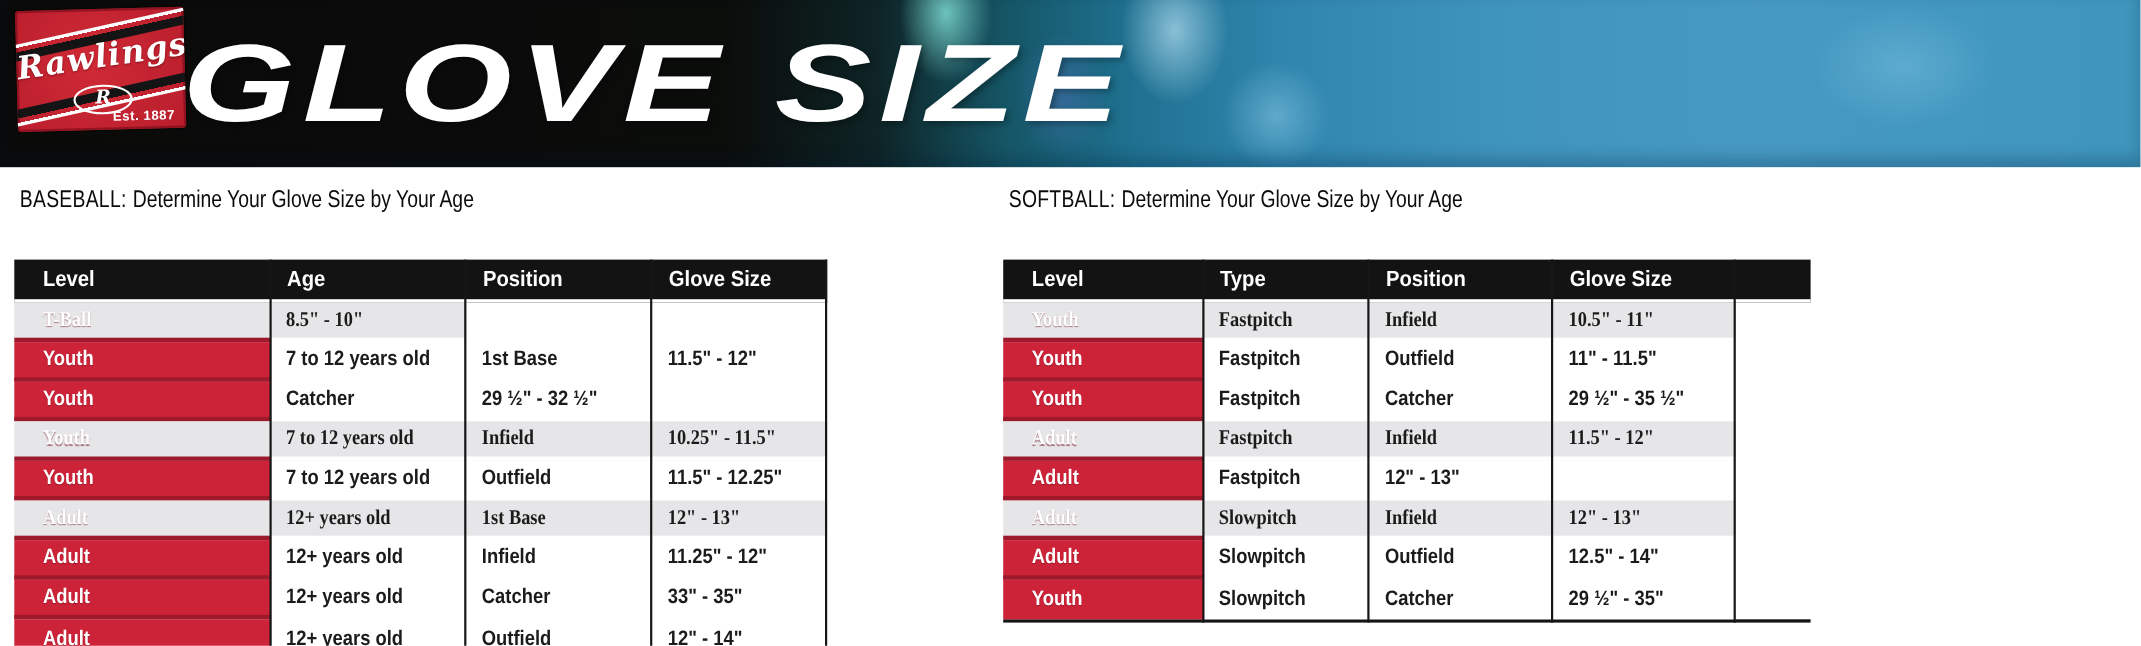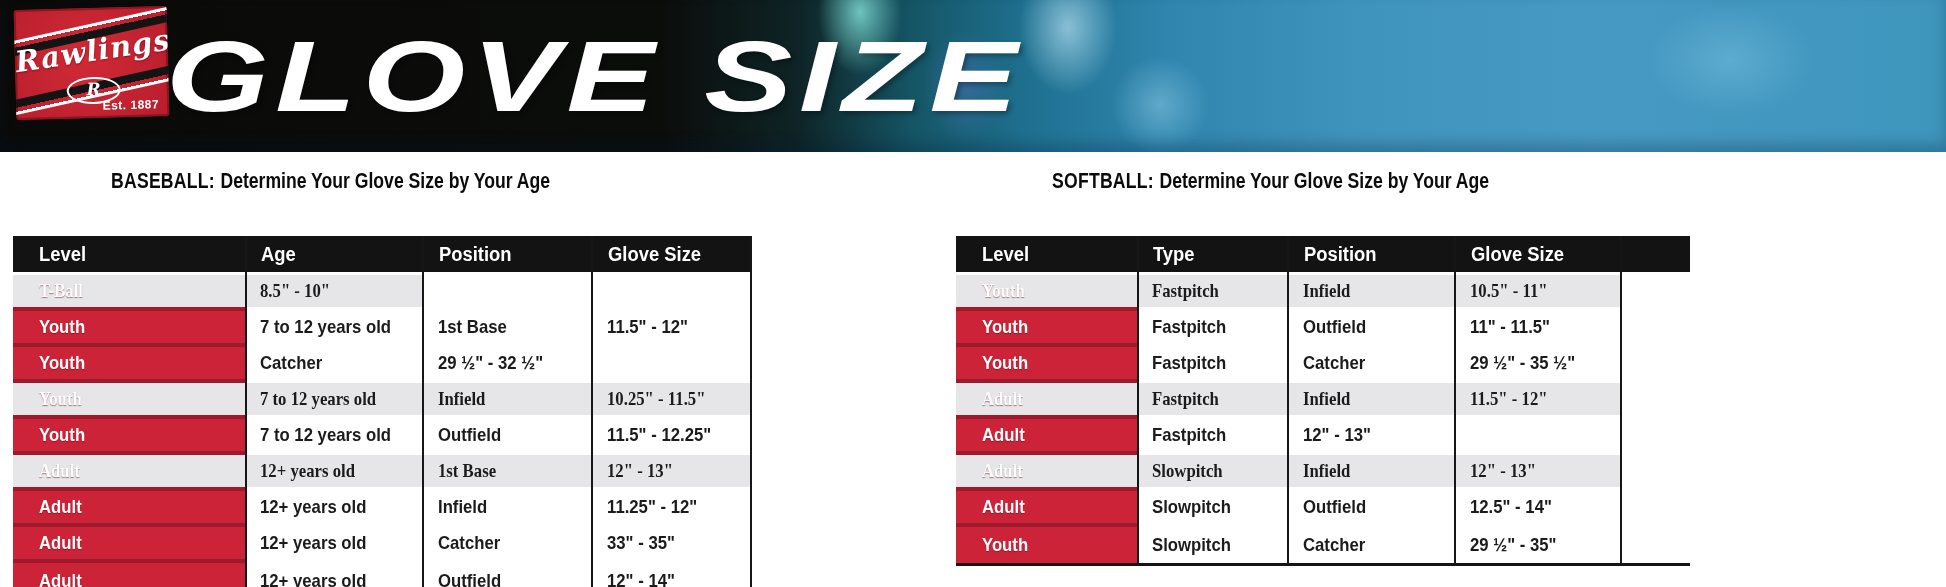--- a/index.html
+++ b/index.html
@@ -54,23 +54,23 @@
   .headline {
     margin:0; color:#ffffff; font-style:italic; font-weight:bold;
     font-size:100px; line-height:100px; letter-spacing:5px; white-space:nowrap;
     transform:scaleX(1.32); transform-origin:left center;
     text-shadow: 2px 3px 5px rgba(0,0,0,0.3);
   }
 
   
   .panel { position:absolute; top:168px; }
   .panel.baseball { left:13px;  width:739px; }
-  .panel.softball { left:956px; width:734px; }
-
-  .panel-heading { margin:0 0 0 5px; height:40px; font-size:22px; color:#0b0b0b; font-weight:bold; white-space:nowrap;text-align:center; }
+  .panel.softball { left:912px; width:734px; }
+
+  .panel-heading { margin:0 0 0 5px; height:40px; font-size:22px; color:#0b0b0b; font-weight:normal; white-space:nowrap; }
   .panel-heading .inner { display:inline-block; transform:scaleX(0.8); transform-origin:left center; }
   .h-strong { margin-right:7px; letter-spacing:0.3px; }
 
   .gtable { position:relative;margin-top:28px; }
   .thead {
     display:grid; height:36px; background:var(--header-bar, #131313);
     border-bottom:3px solid #ffffff; align-items:center;
     color:#ffffff; font-weight:bold; font-size:20px;
   }
   .baseball .thead, .baseball .row { grid-template-columns:233px 178px 169px 159px; }

